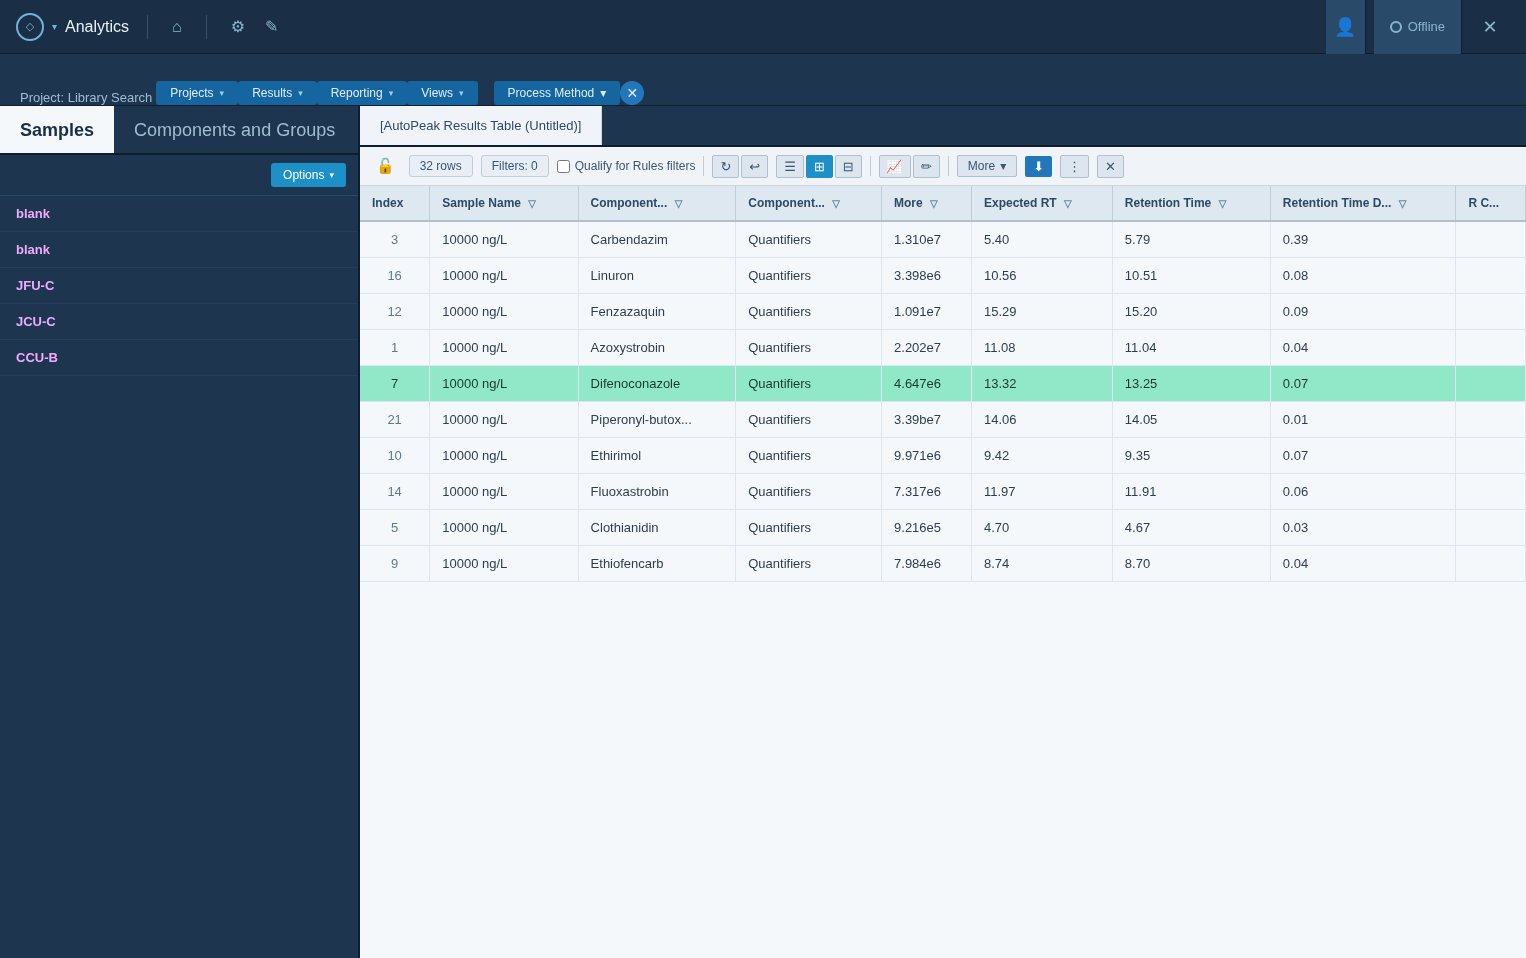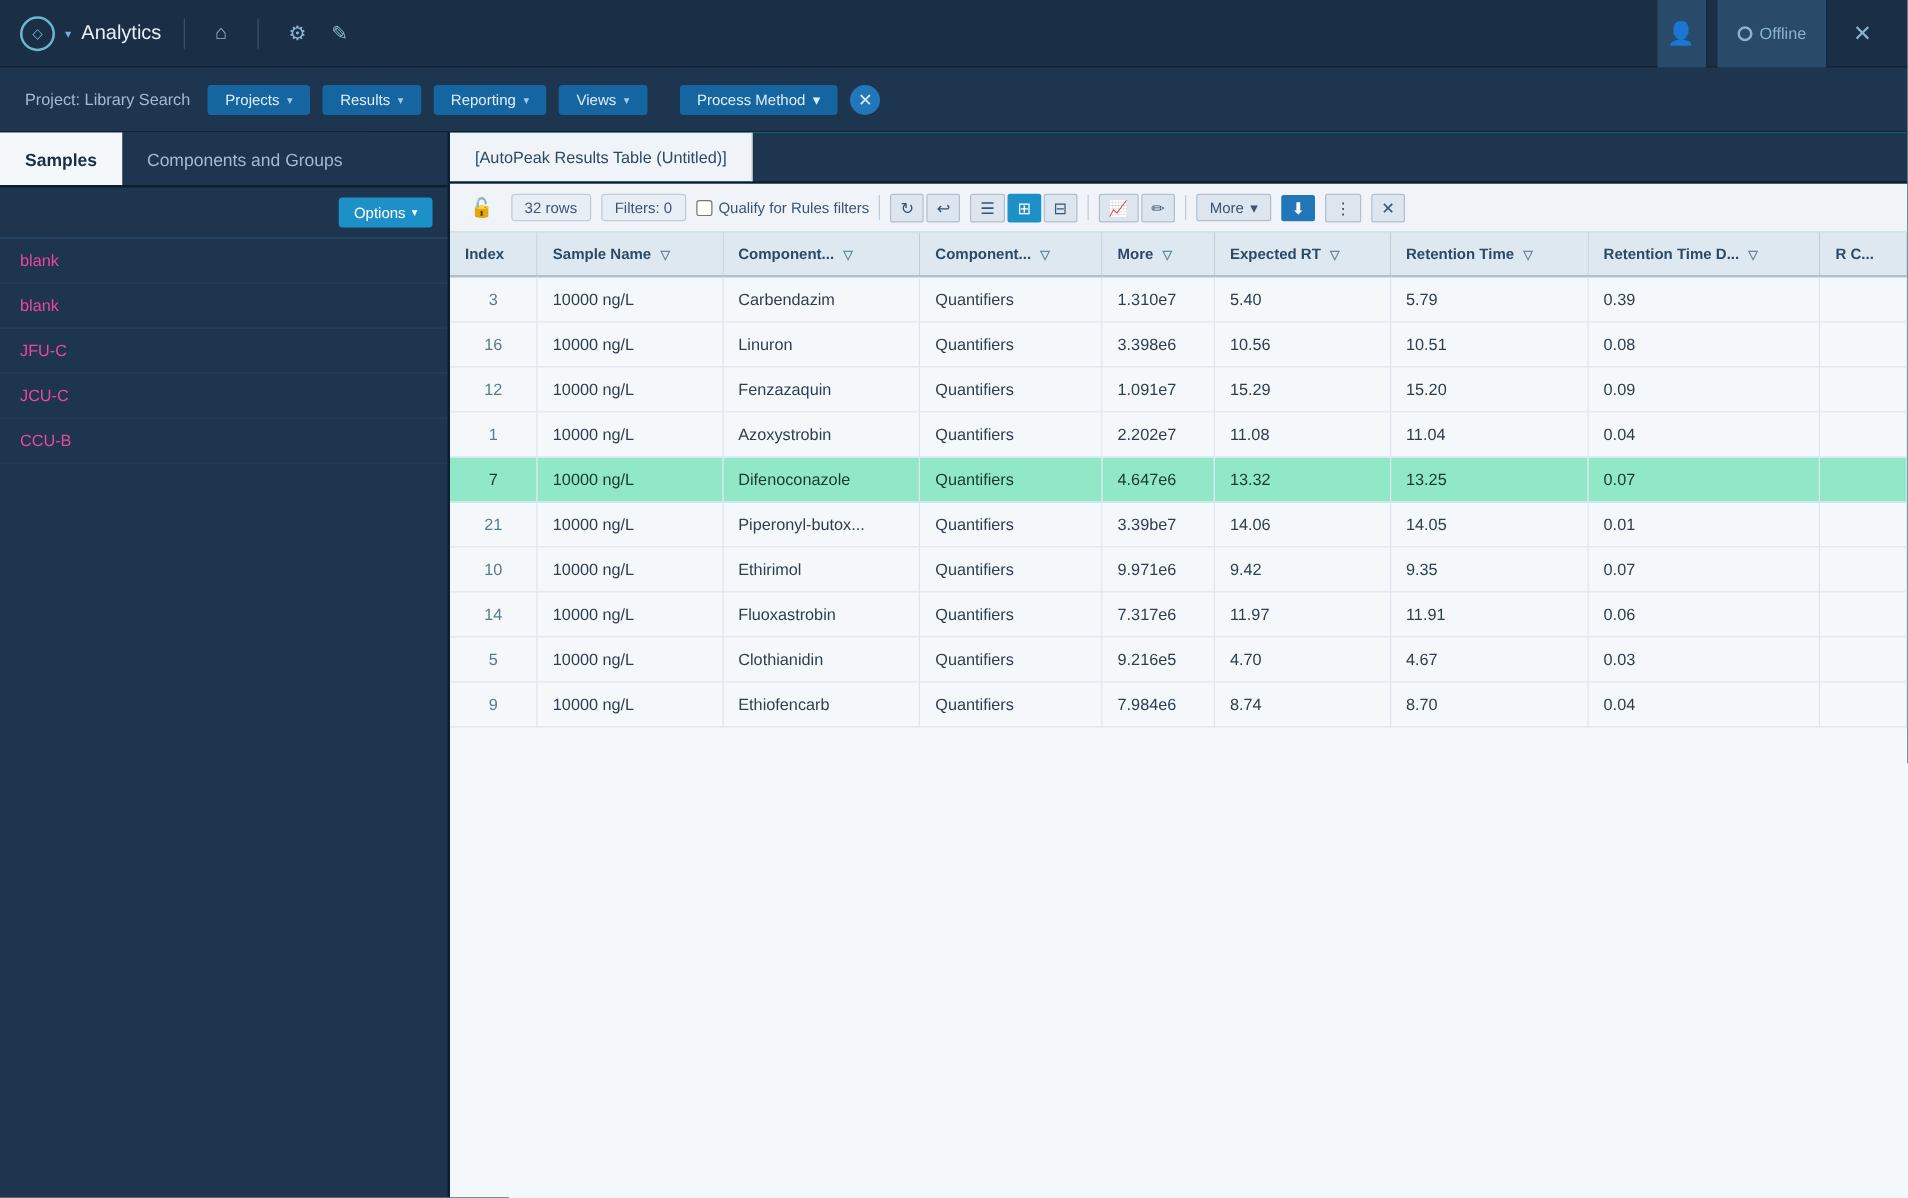--- a/index.html
+++ b/index.html
@@ -49,23 +49,22 @@
       background: none; border: none;
       color: #8ab4cc; cursor: pointer; font-size: 18px;
       display: flex; align-items: center; justify-content: center;
     }
 
     
     .second-bar {
       height: 52px;
       background: #1e3550;
       display: flex;
-      align-items: center;
+      align-items: flex-end;
       padding: 0 20px;
-      gap: 10px;
       border-bottom: 1px solid #0d1e2e;
     }
     .project-label { color: #a0bdd0; font-size: 13px; margin-right: 4px; }
     .nav-btn {
       background: #1565a0;
       border: none;
       color: #e0eef8;
       padding: 5px 14px;
       border-radius: 3px;
       cursor: pointer;
@@ -111,21 +110,21 @@
     .tabs-row {
       display: flex;
       border-bottom: 2px solid #0d1e2e;
     }
     .tab-btn {
       padding: 12px 20px;
       background: #1e3550;
       border: none;
       color: #a0bdd0;
       cursor: pointer;
-      font-size: 14px;
+      font-size: 18px;
       border-top: 2px solid transparent;
       text-align: center;
     }
     .tab-btn.active {
       background: #f5f8fb;
       color: #1a2e45;
       font-weight: 600;
     }
 
     .left-toolbar {
@@ -143,23 +142,24 @@
       cursor: pointer;
       font-size: 12px;
       display: flex; align-items: center; gap: 5px;
     }
     .options-btn .chevron { font-size: 9px; }
 
     .sample-list { overflow-y: auto; flex: 1; }
     .sample-item {
       padding: 10px 16px;
       cursor: pointer;
-      color: #ec4899;
+      color: #f0abfc;
       border-bottom: 1px solid #243f5c;
       font-size: 13px;
+      font-weight: bold;
     }
     .sample-item.active {
       background: #1e90c8;
       color: white;
       font-weight: 600;
     }
 
     
     .right-panel {
       flex: 1;

